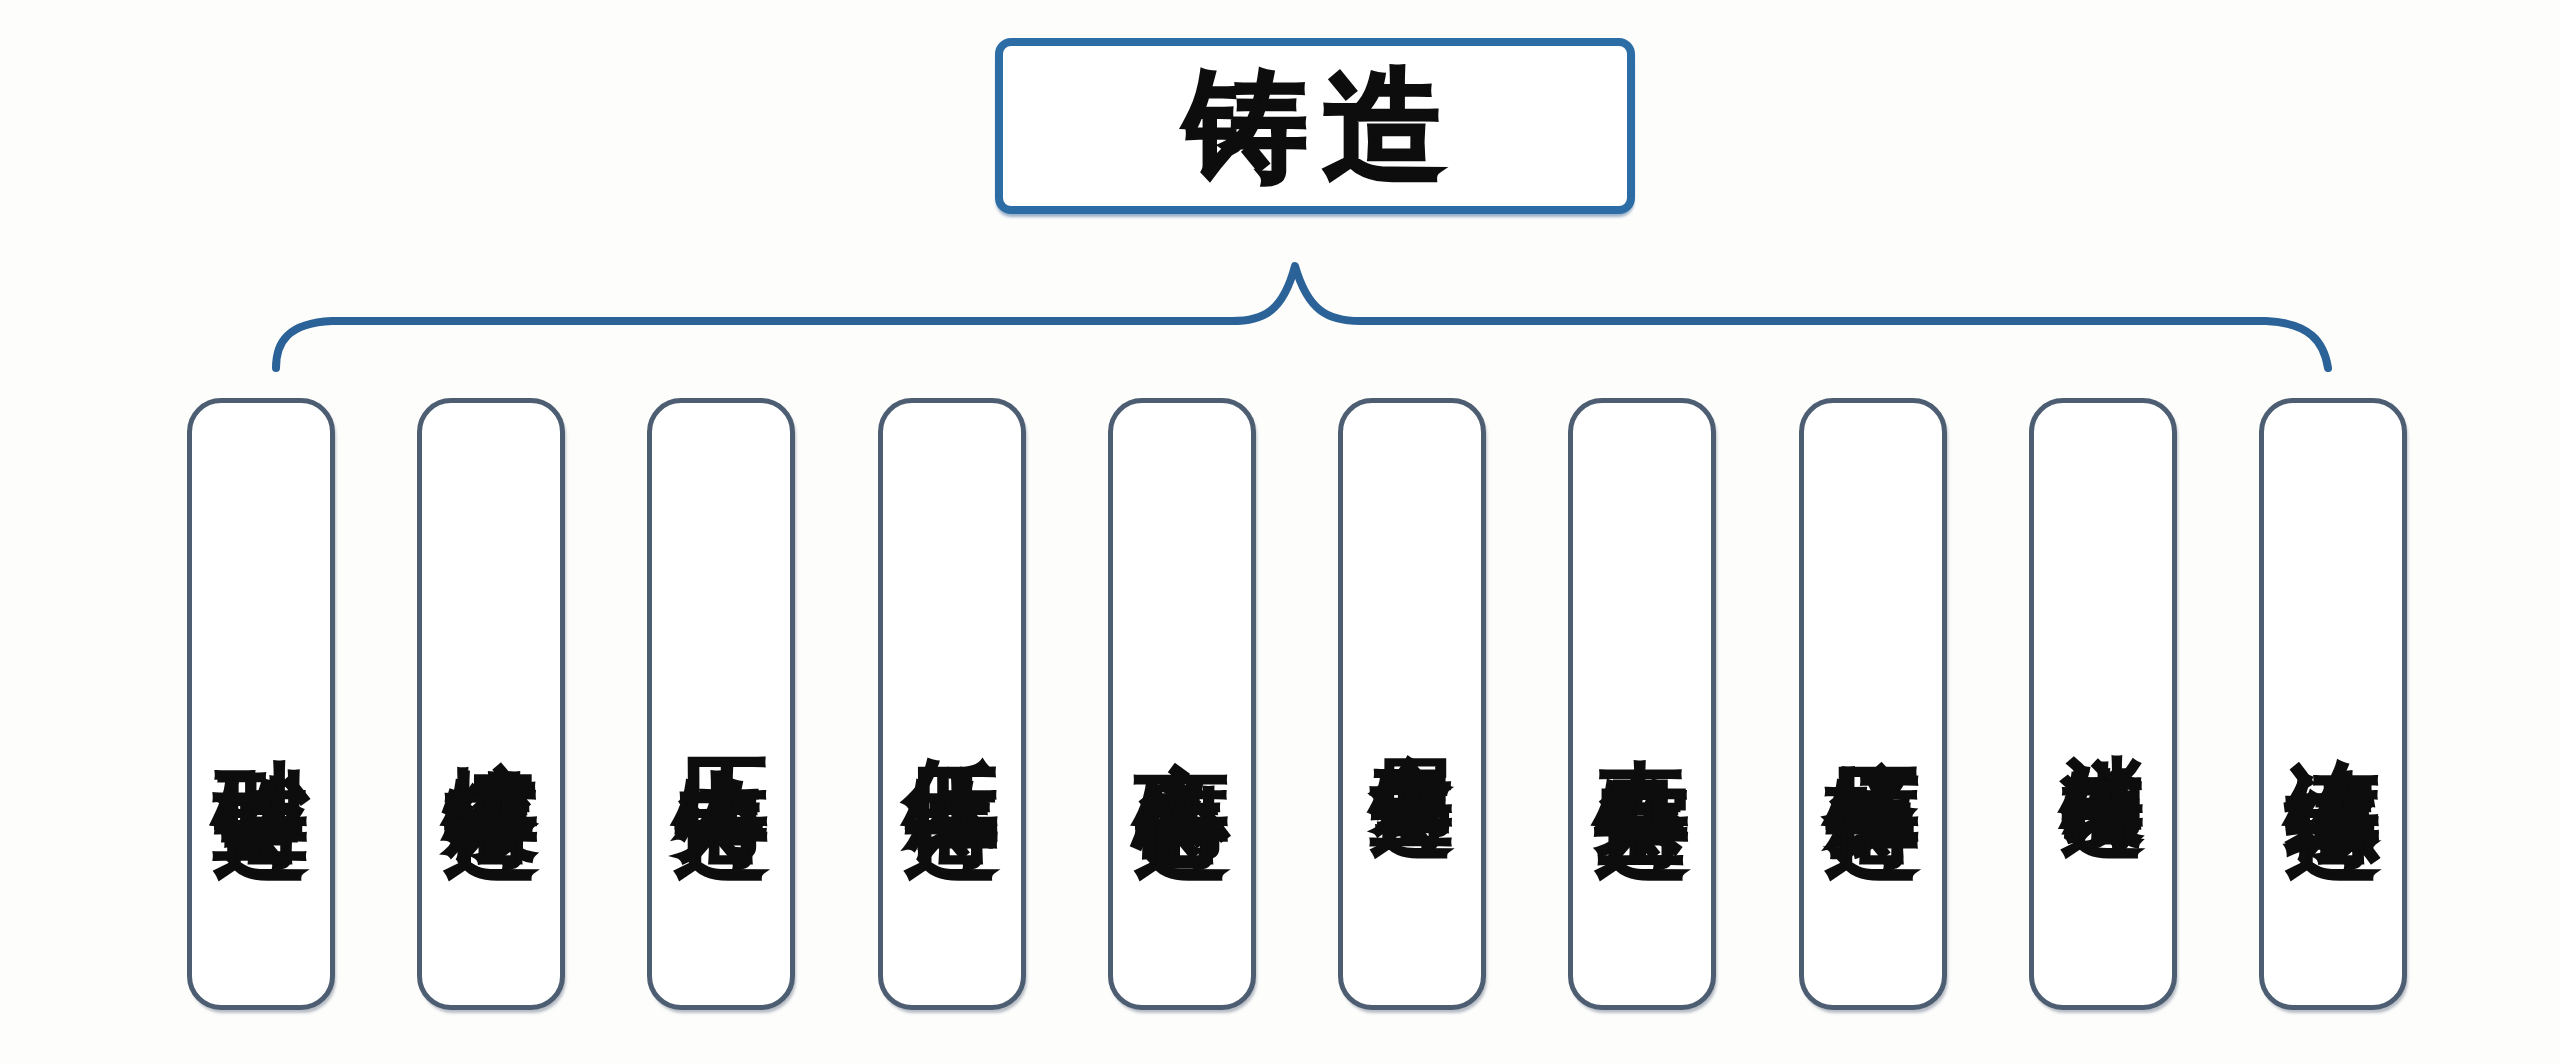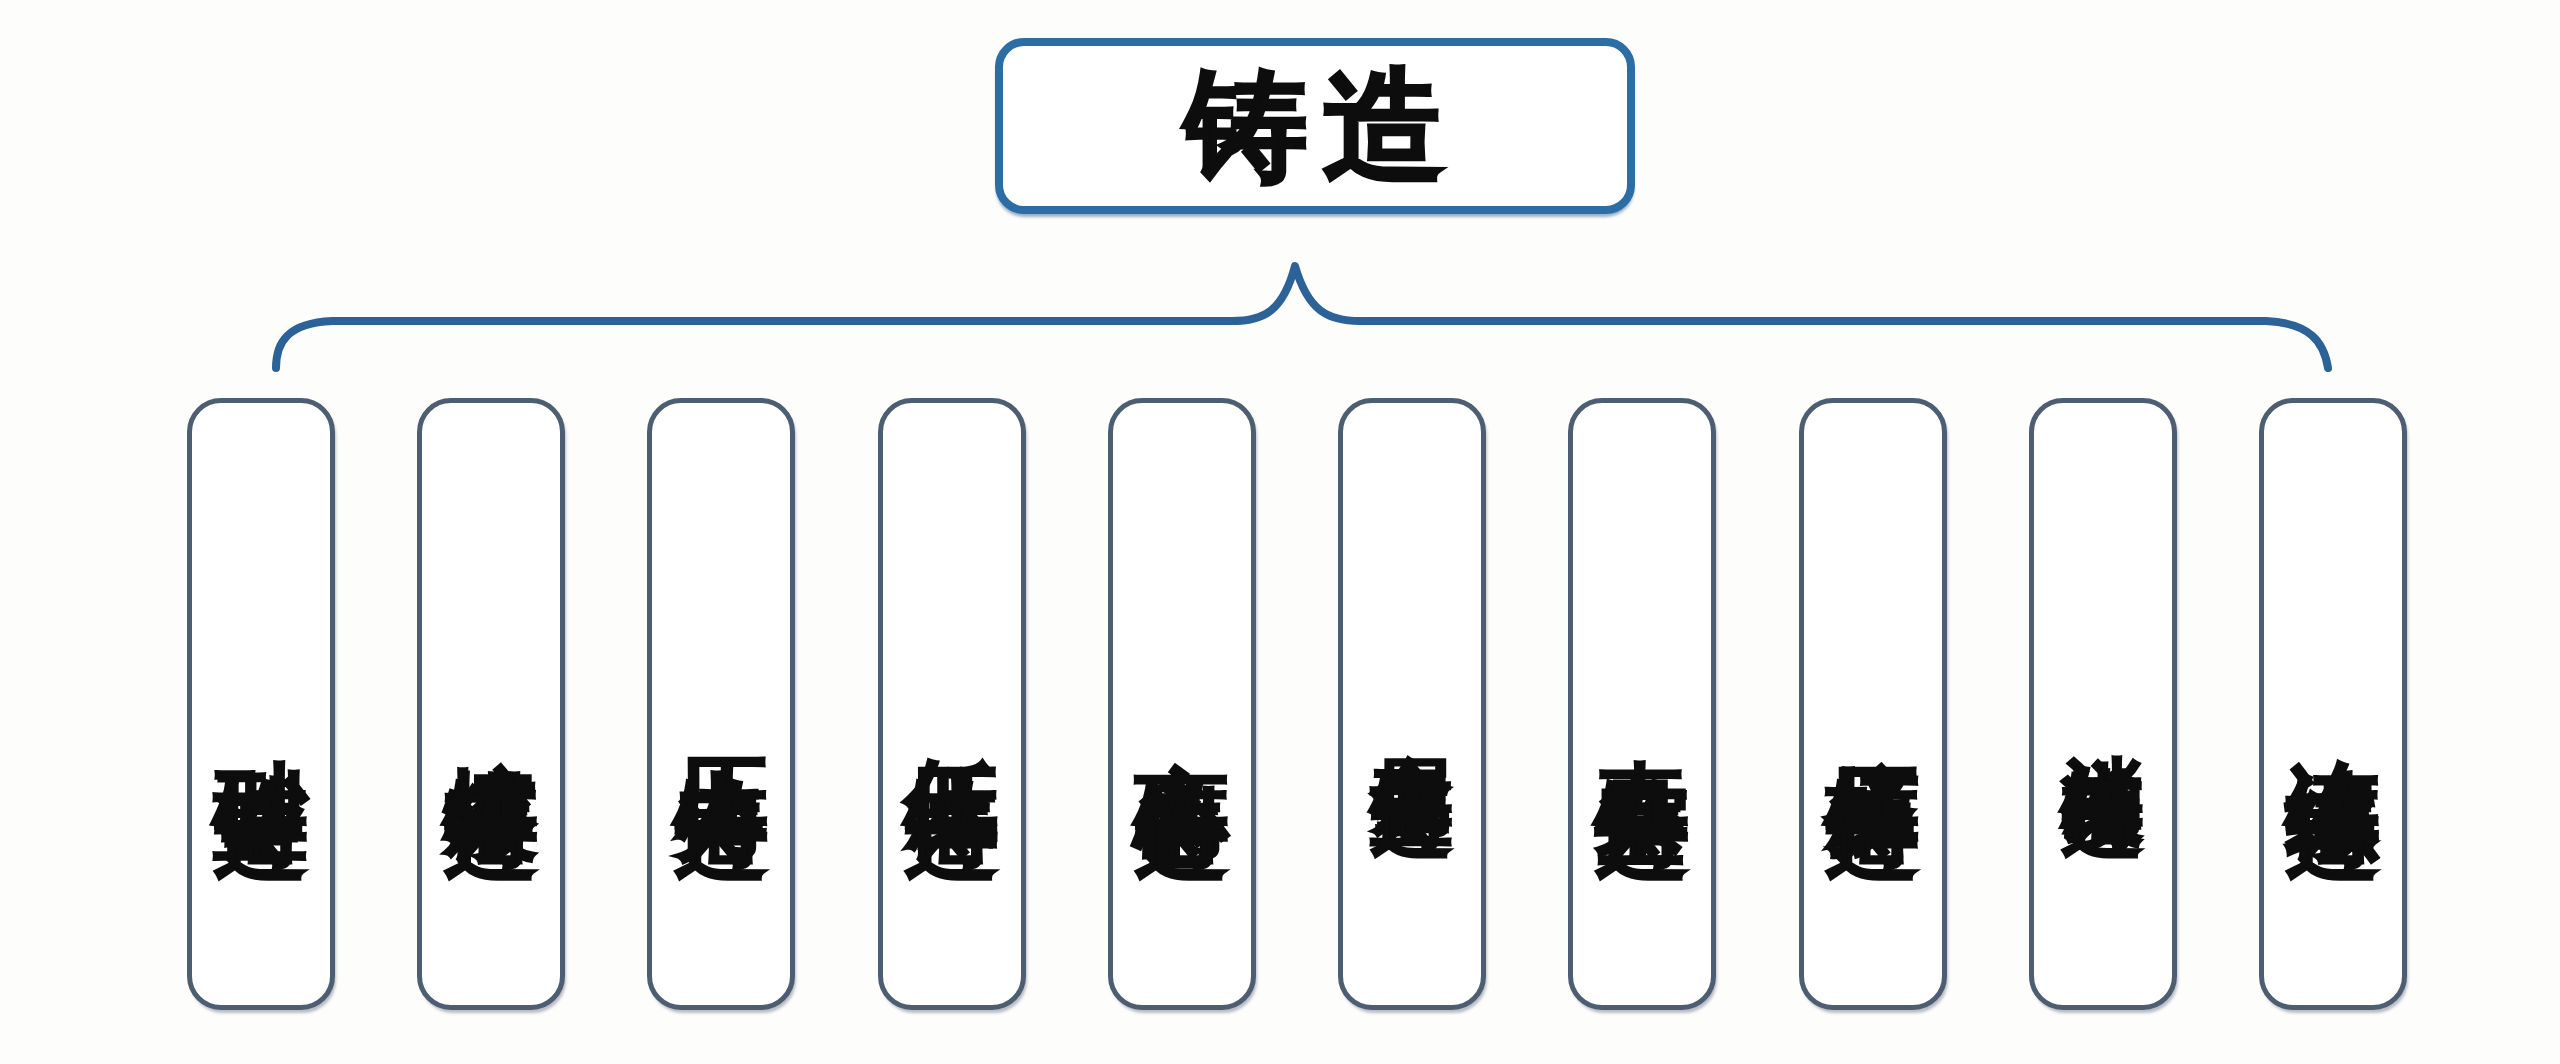--- a/index.html
+++ b/index.html
@@ -24,21 +24,21 @@
   }
   
   .root-box {
     position: absolute;
     left: 995px;
     top: 38px;
     width: 640px;
     height: 176px;
     background: #ffffff;
     border: 8px solid var(--root-border);
-    border-radius: 29px;
+    border-radius: 16px;
     display: flex;
     align-items: center;
     justify-content: center;
     box-shadow: 0 4px 3px -1px rgba(35, 85, 140, 0.45);
   }
   .root-label {
     font-size: 122px;
     font-weight: 900;
     letter-spacing: 16px;
     text-indent: 16px; 

